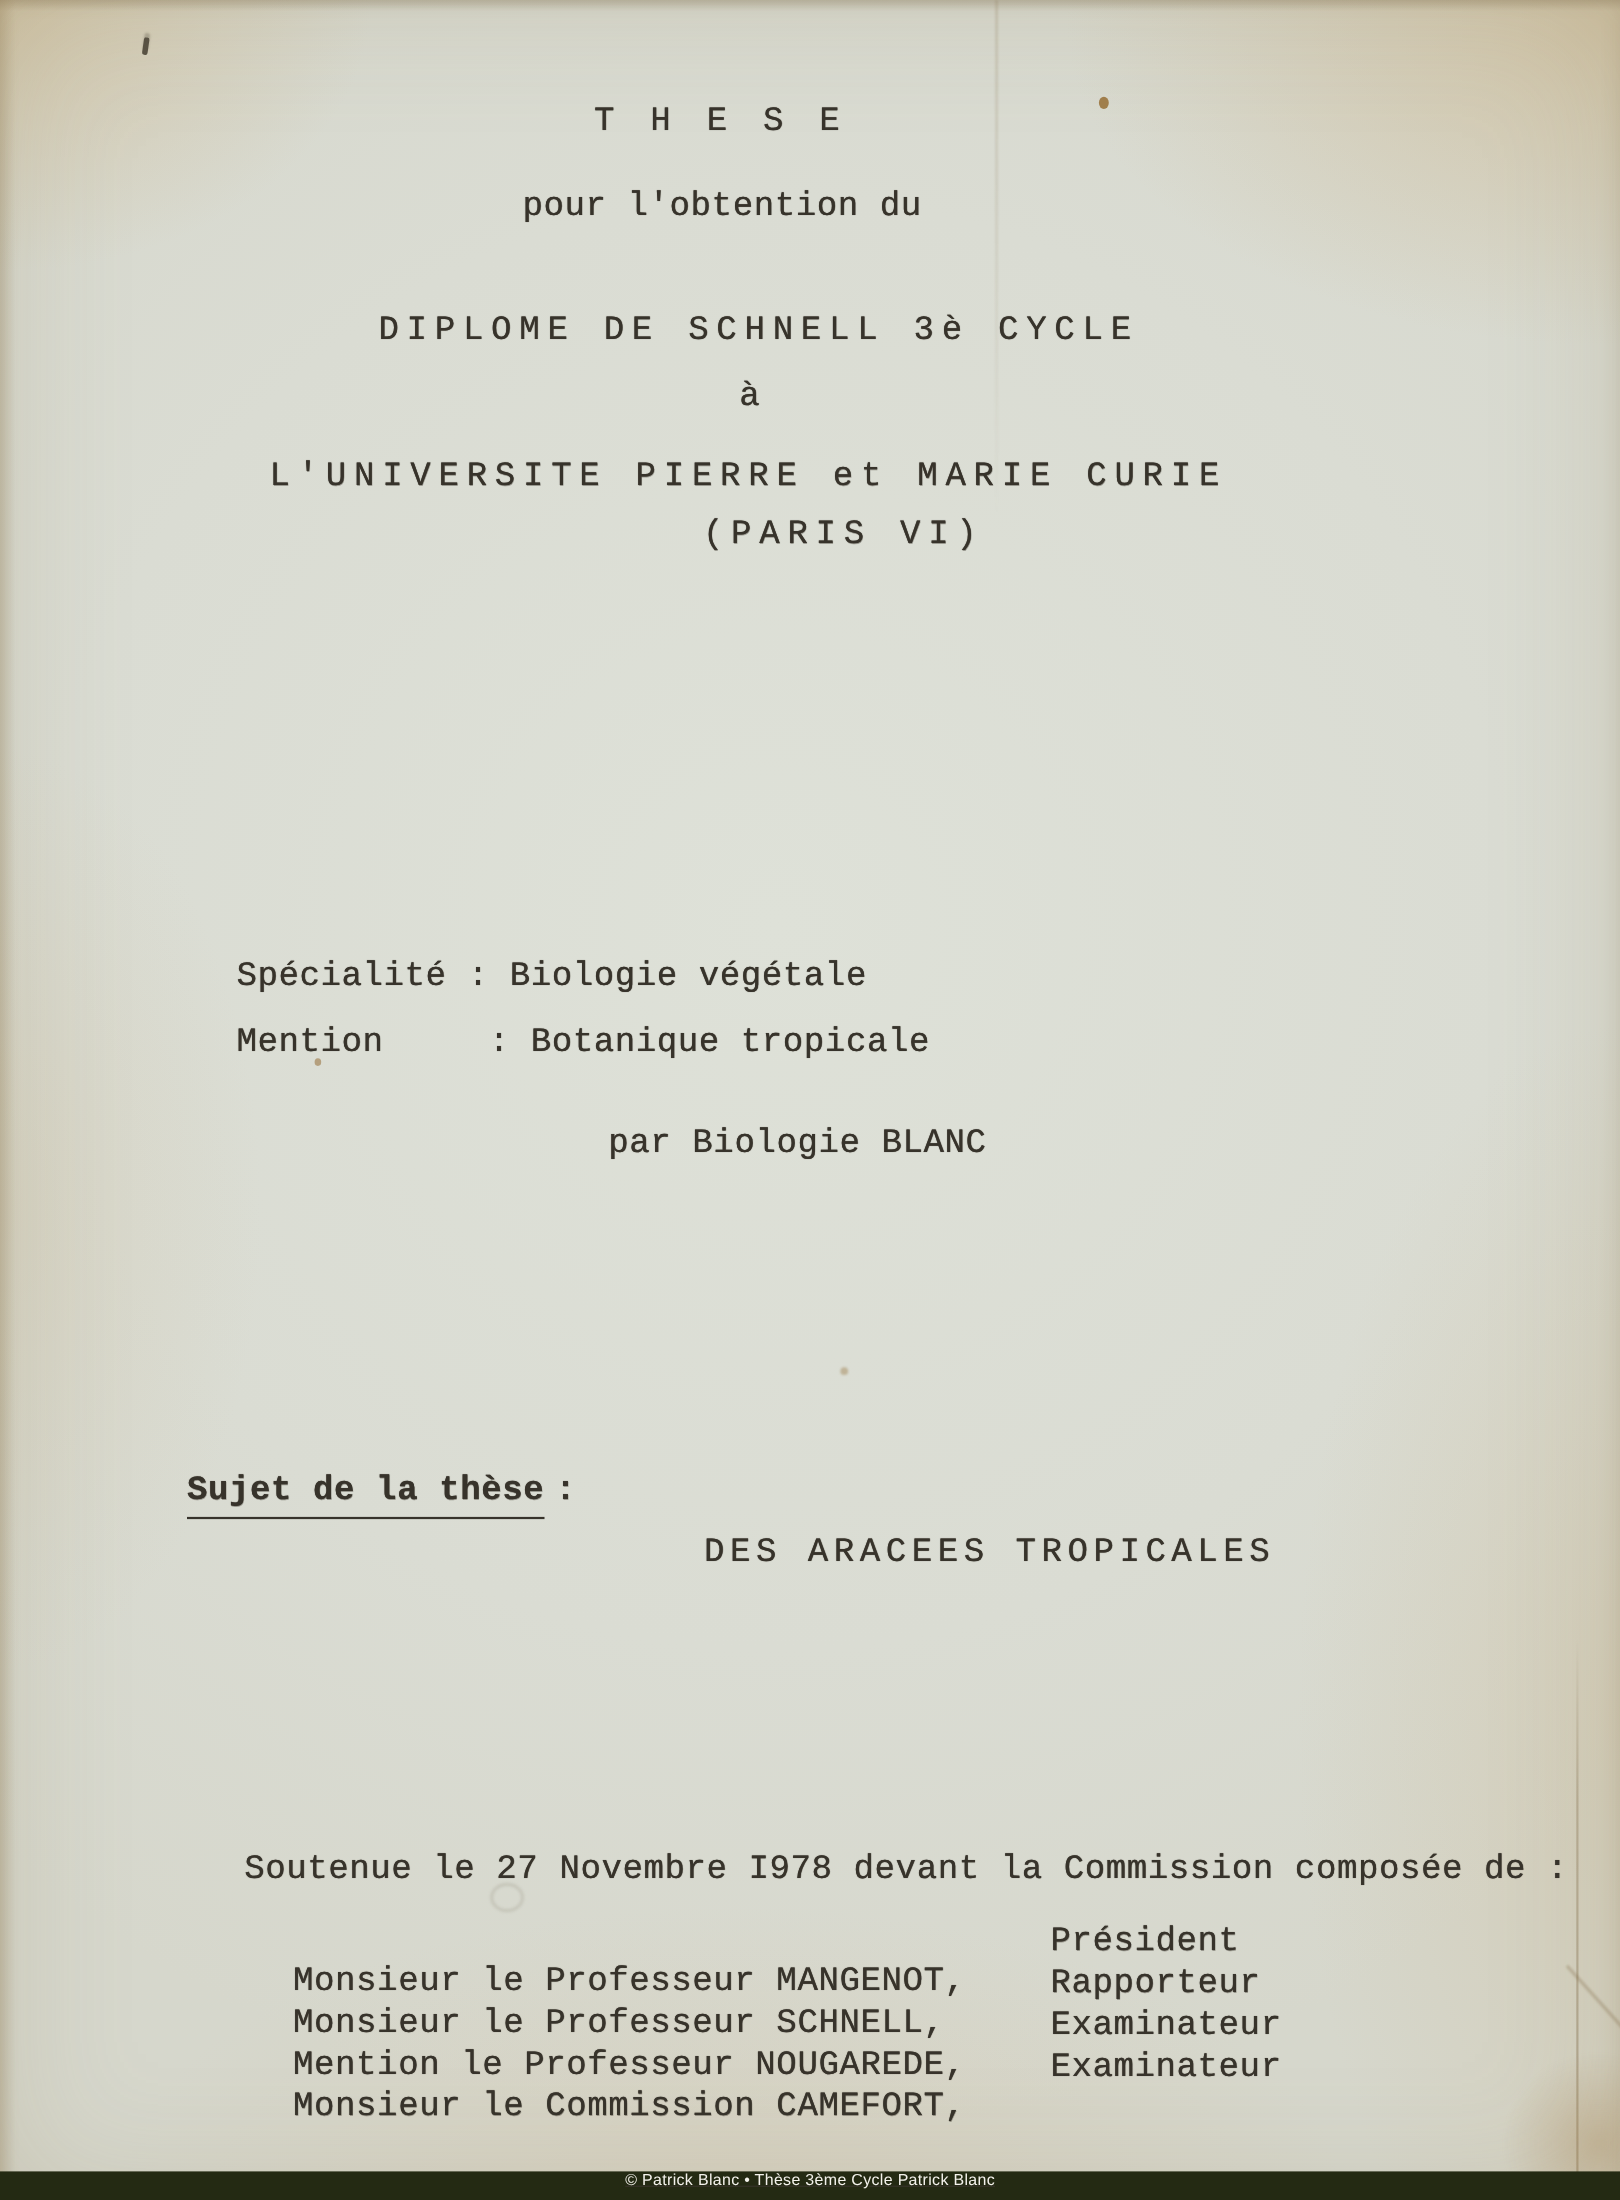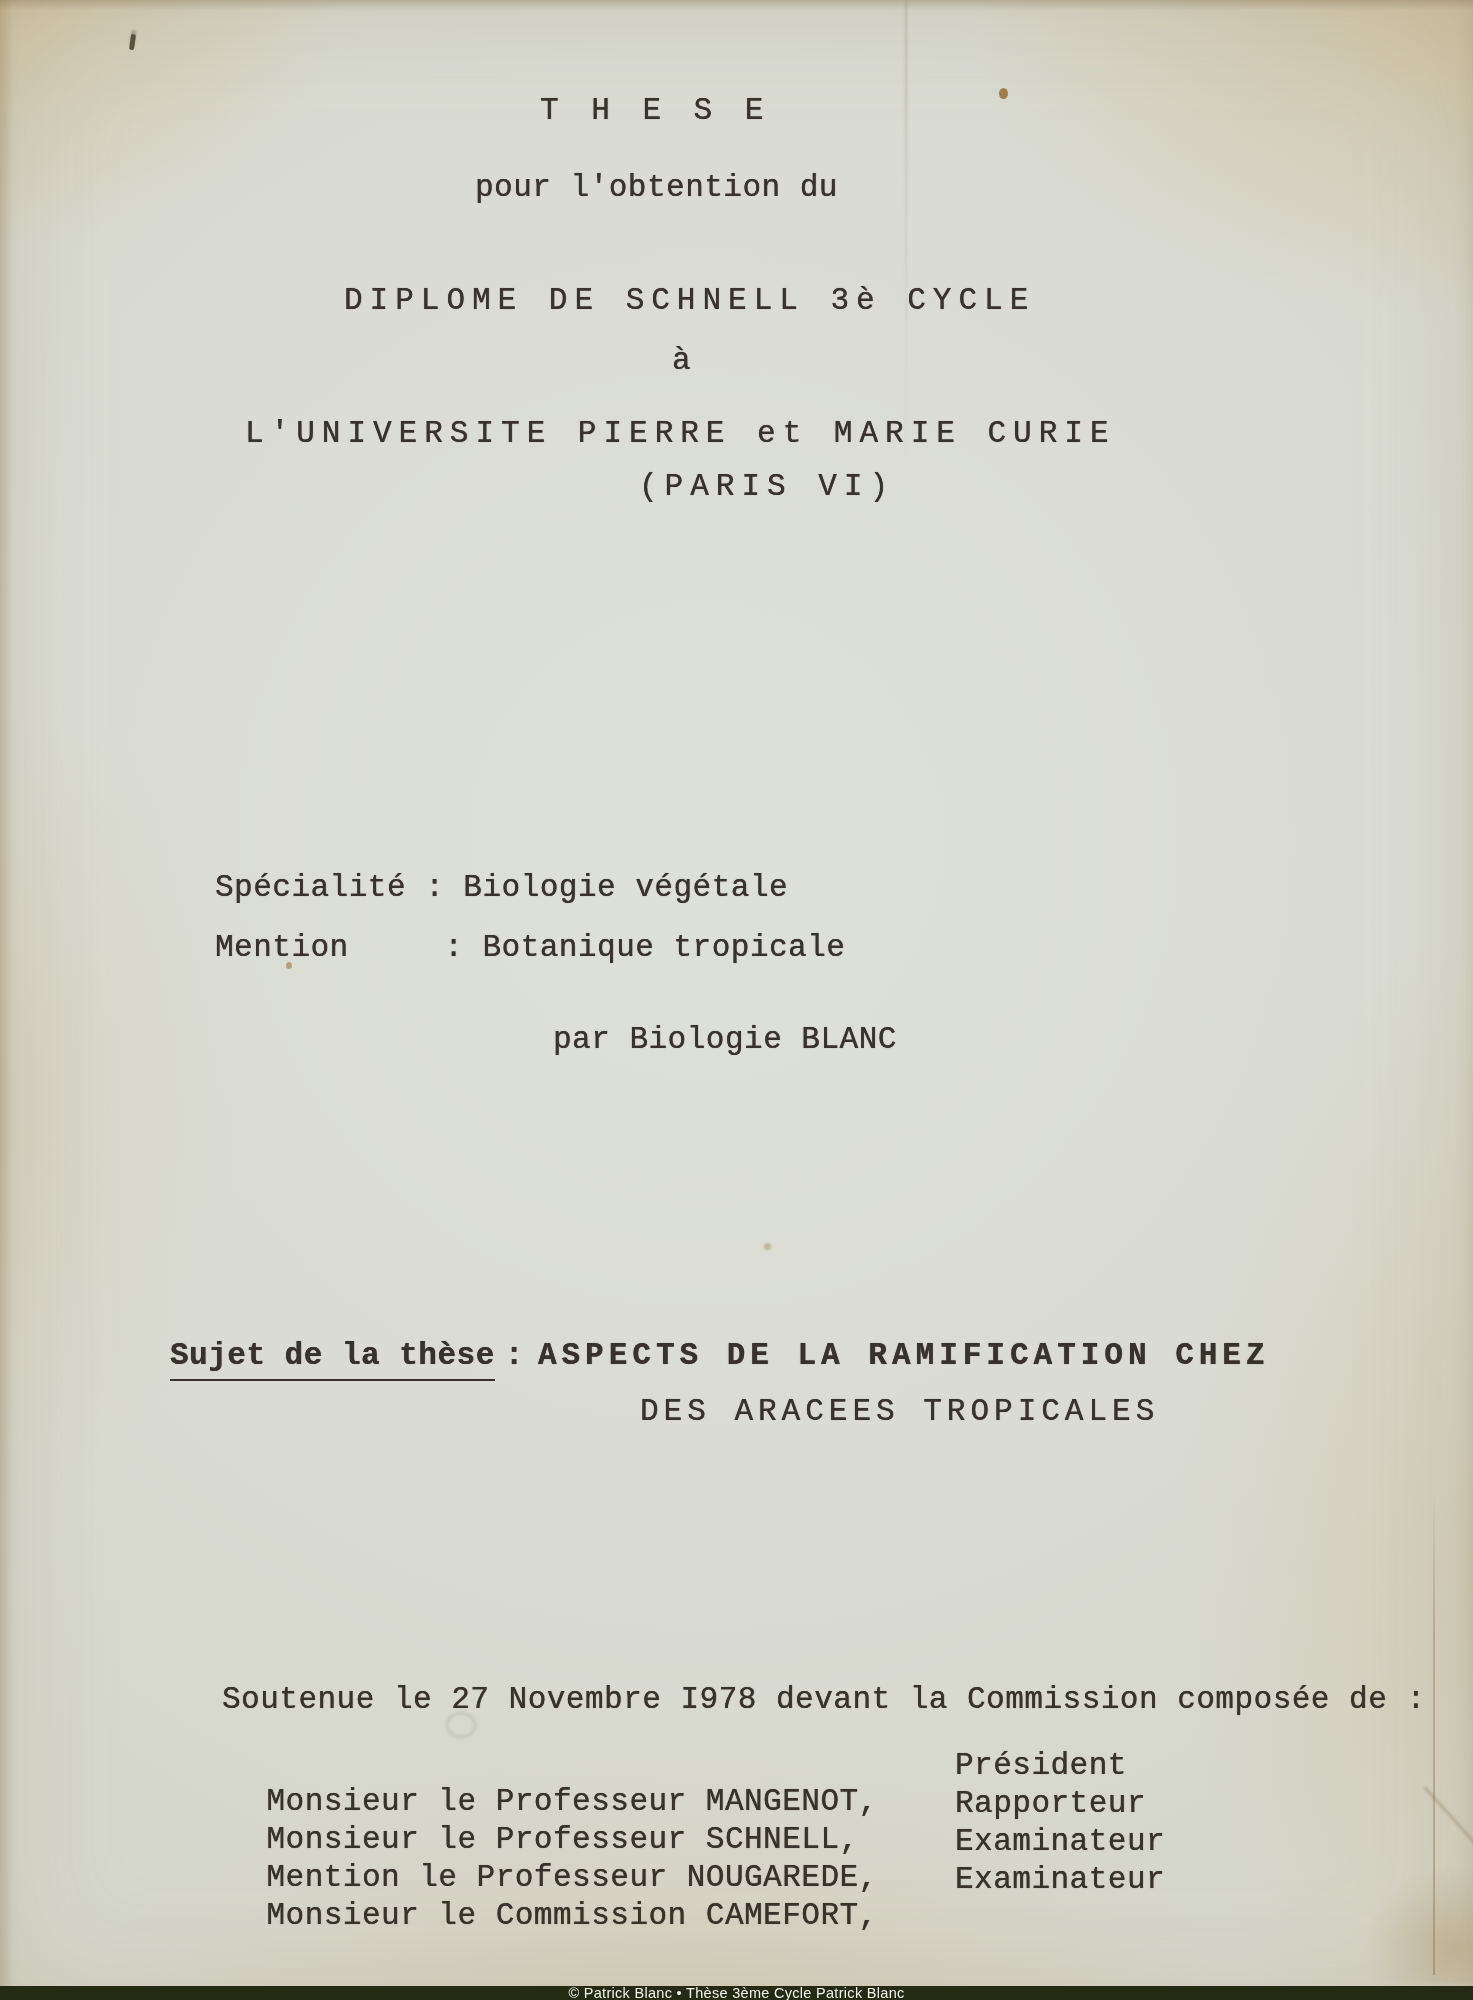--- a/index.html
+++ b/index.html
@@ -30,23 +30,23 @@
   .caps{letter-spacing:7px;}
   .caps-tight{letter-spacing:5px;}
   .subject-line{display:flex;align-items:baseline;font-weight:bold;}
   .underlined{
     border-bottom:2.5px solid #37332b;
     padding-bottom:5px;
   }
   .sep{padding:0 14px 0 10px;}
   .row .role{position:absolute;left:765px;top:0;}
   .footer-bar{
-    position:absolute;left:0;right:0;bottom:0;height:14px;
+    position:absolute;left:0;right:0;bottom:0;height:26px;
     background:#242a13;
-    display:flex;align-items:center;justify-content:center;
+    display:flex;align-items:flex-start;justify-content:center;text-decoration:underline;
   }
   .footer-bar span{
     font-family:"Liberation Sans","DejaVu Sans",sans-serif;
     font-size:14.5px;color:#f4f2ec;letter-spacing:0.3px;
     text-shadow:none;
   }
   
   .stain{position:absolute;pointer-events:none;}
   .fleck1{left:130px;top:34px;width:5px;height:16px;background:rgba(48,42,30,0.75);border-radius:2px;transform:rotate(8deg);box-shadow:0 -4px 2px rgba(48,42,30,0.25);}
   .dot1{left:999px;top:88px;width:9px;height:11px;background:rgba(146,104,44,0.8);border-radius:50%;filter:blur(0.5px);}
@@ -89,21 +89,21 @@
 
   <div class="line caps" style="left:639px;top:469px">(PARIS VI)</div>
 
   <div class="line" style="left:215px;top:870px">Spécialité : Biologie végétale</div>
 
   <div class="line" style="left:215px;top:930px">Mention     : Botanique tropicale</div>
 
   <div class="line" style="left:553px;top:1022px">par Biologie BLANC</div>
 
   <div class="line subject-line" style="left:170px;top:1338px">
-    <span class="underlined">Sujet de la thèse</span><span class="sep">:</span><span class="caps-tight">ASPECTS DE LA RAMIFICATION CHEZ</span>
+    <span class="underlined">Sujet de la thèse</span><span class="sep">:</span>
   </div>
 
   <div class="line caps-tight" style="left:640px;top:1394px">DES ARACEES TROPICALES</div>
 
   <div class="line" style="left:222px;top:1682px">Soutenue le 27 Novembre I978 devant la Commission composée de :</div>
 
   <div class="line row" style="left:190px;top:1748px">
     <span>Monsieur le Professeur MANGENOT,</span>
     <span class="role">Président</span>
   </div>

